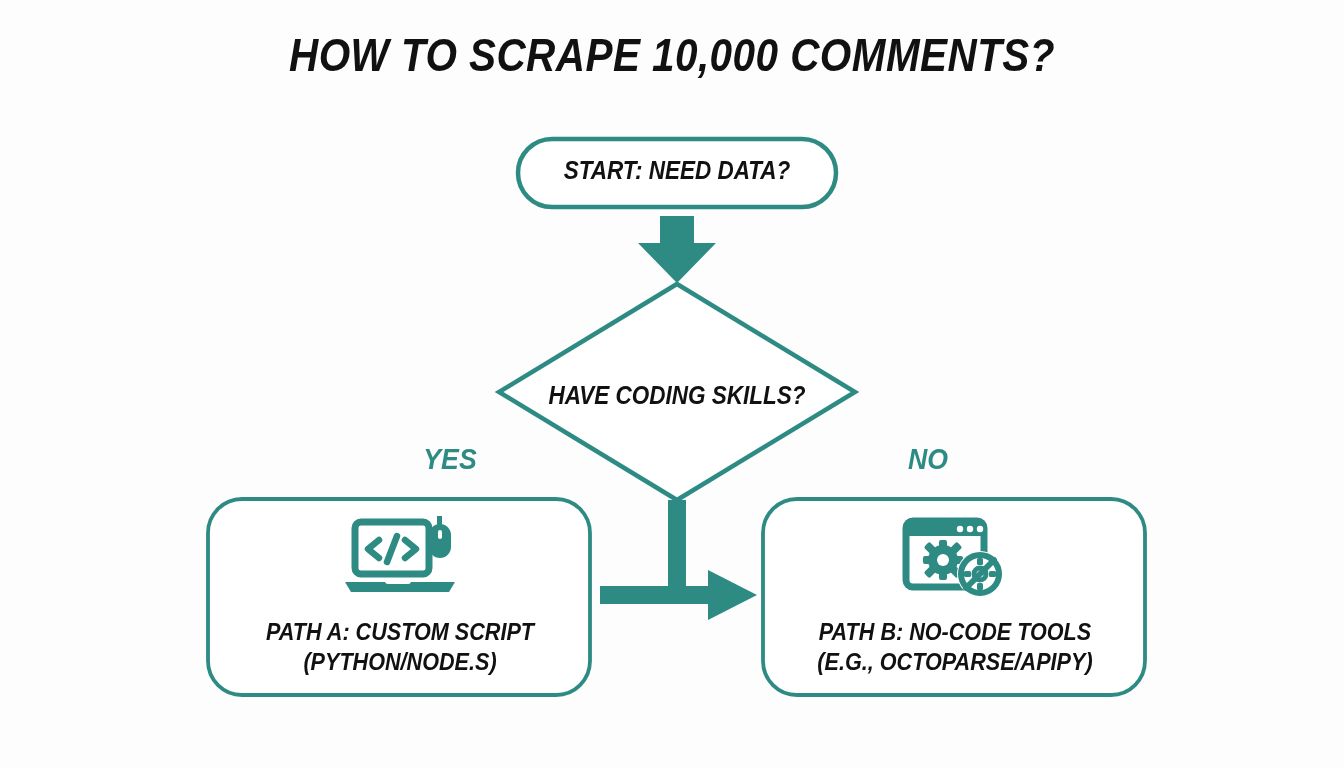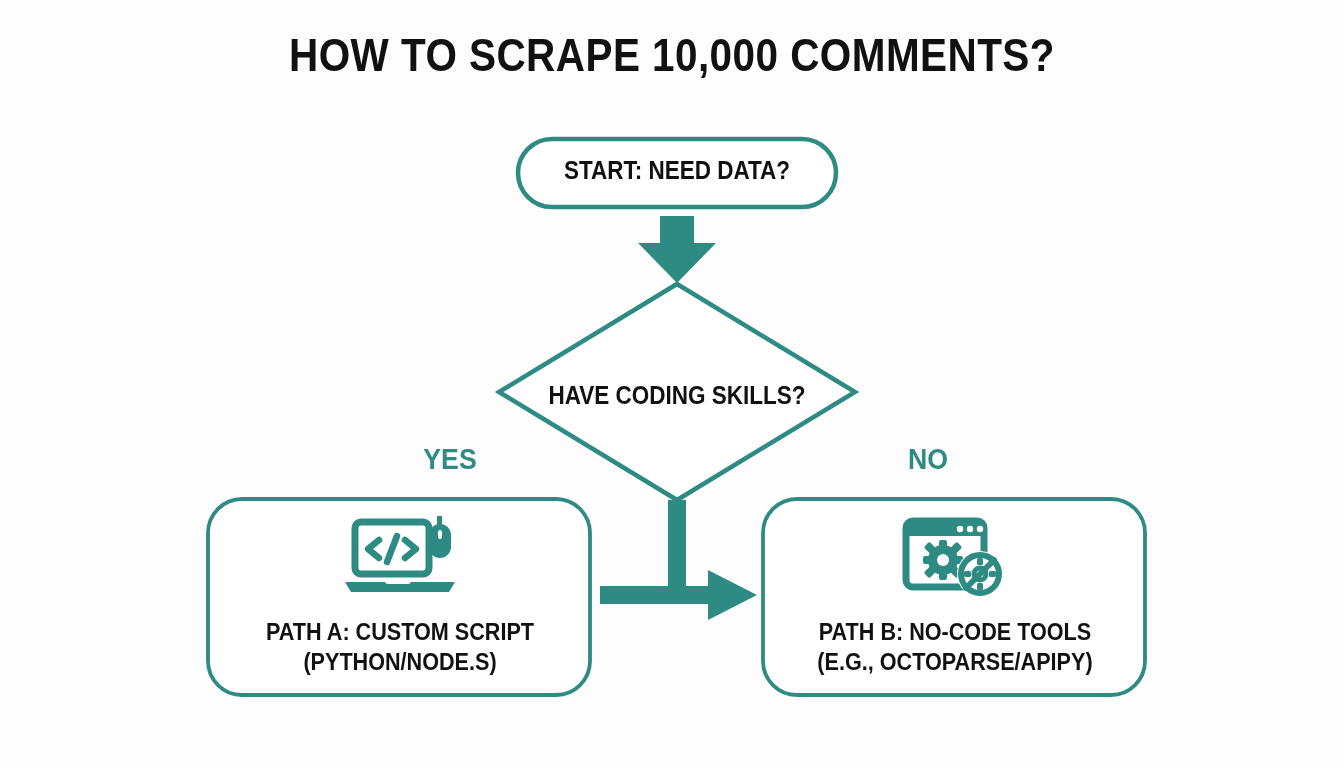--- a/index.html
+++ b/index.html
@@ -9,20 +9,21 @@
   }
   body {
     font-family: "Liberation Sans", sans-serif;
   }
   #canvas {
     position: relative;
     width: 1344px;
     height: 768px;
     background: #fdfdfd;
     overflow: hidden;
+    font-style: italic;
   }
   #flow-svg {
     position: absolute;
     top: 0;
     left: 0;
     width: 1344px;
     height: 768px;
   }
   .page-title {
     position: absolute;

